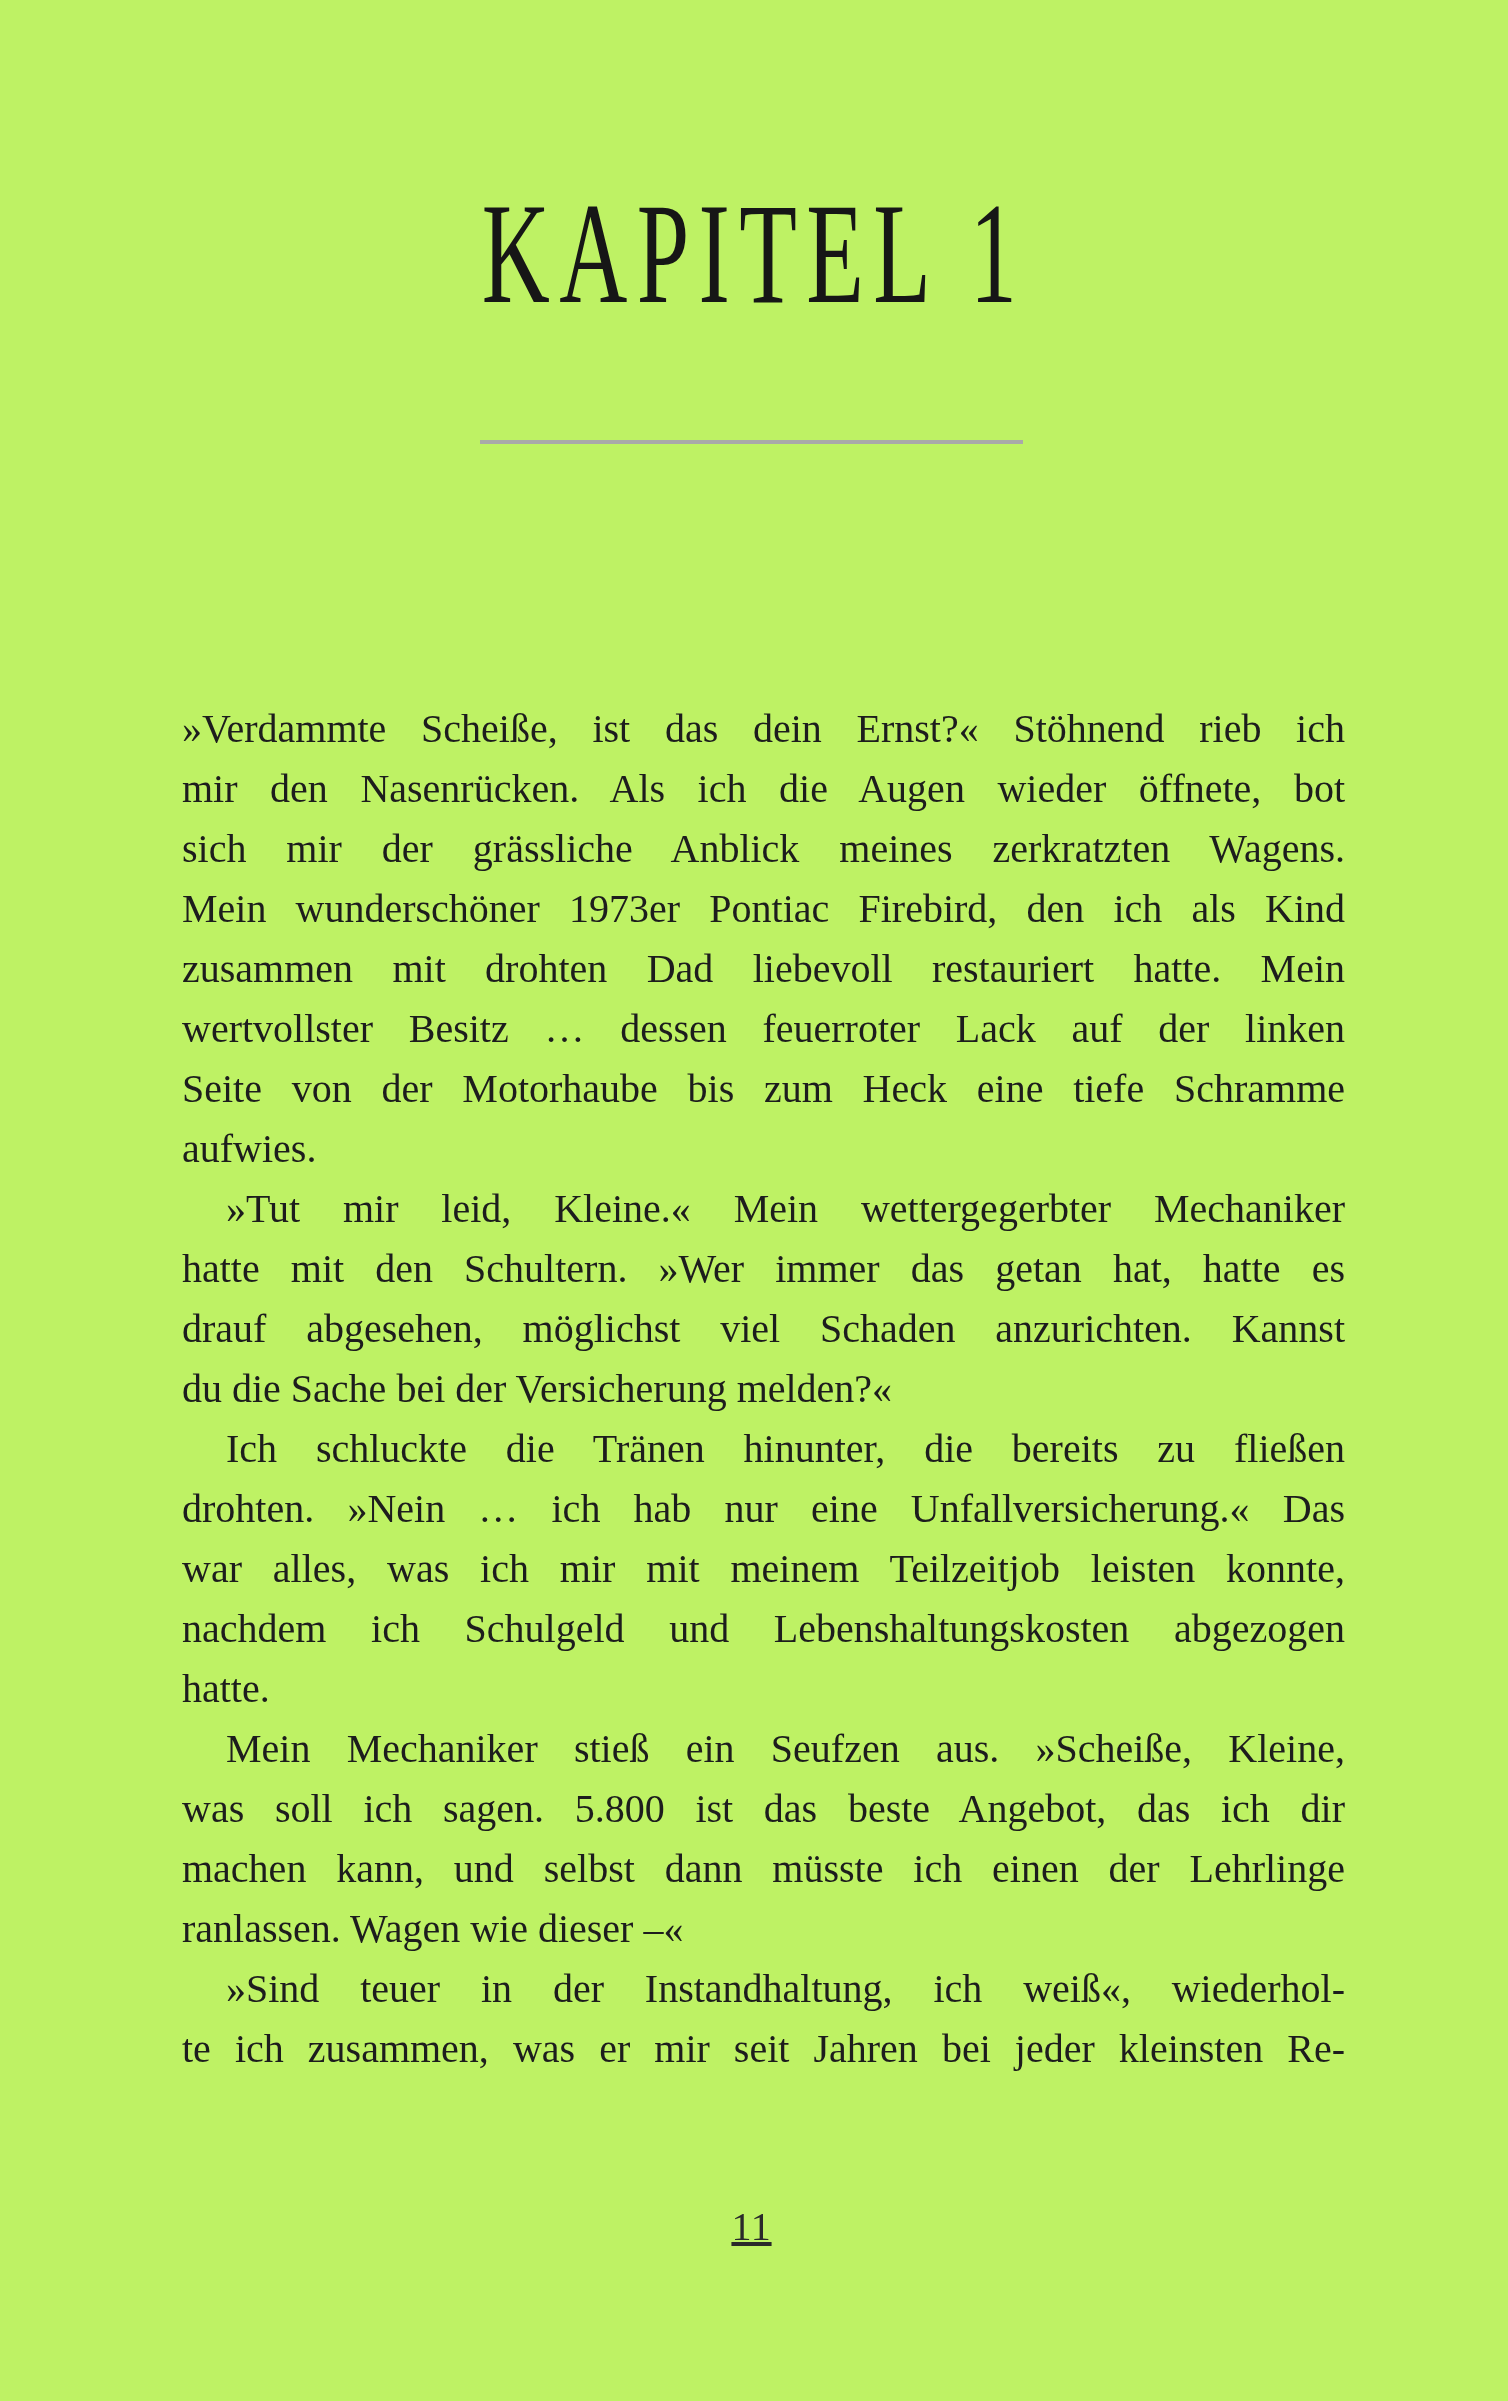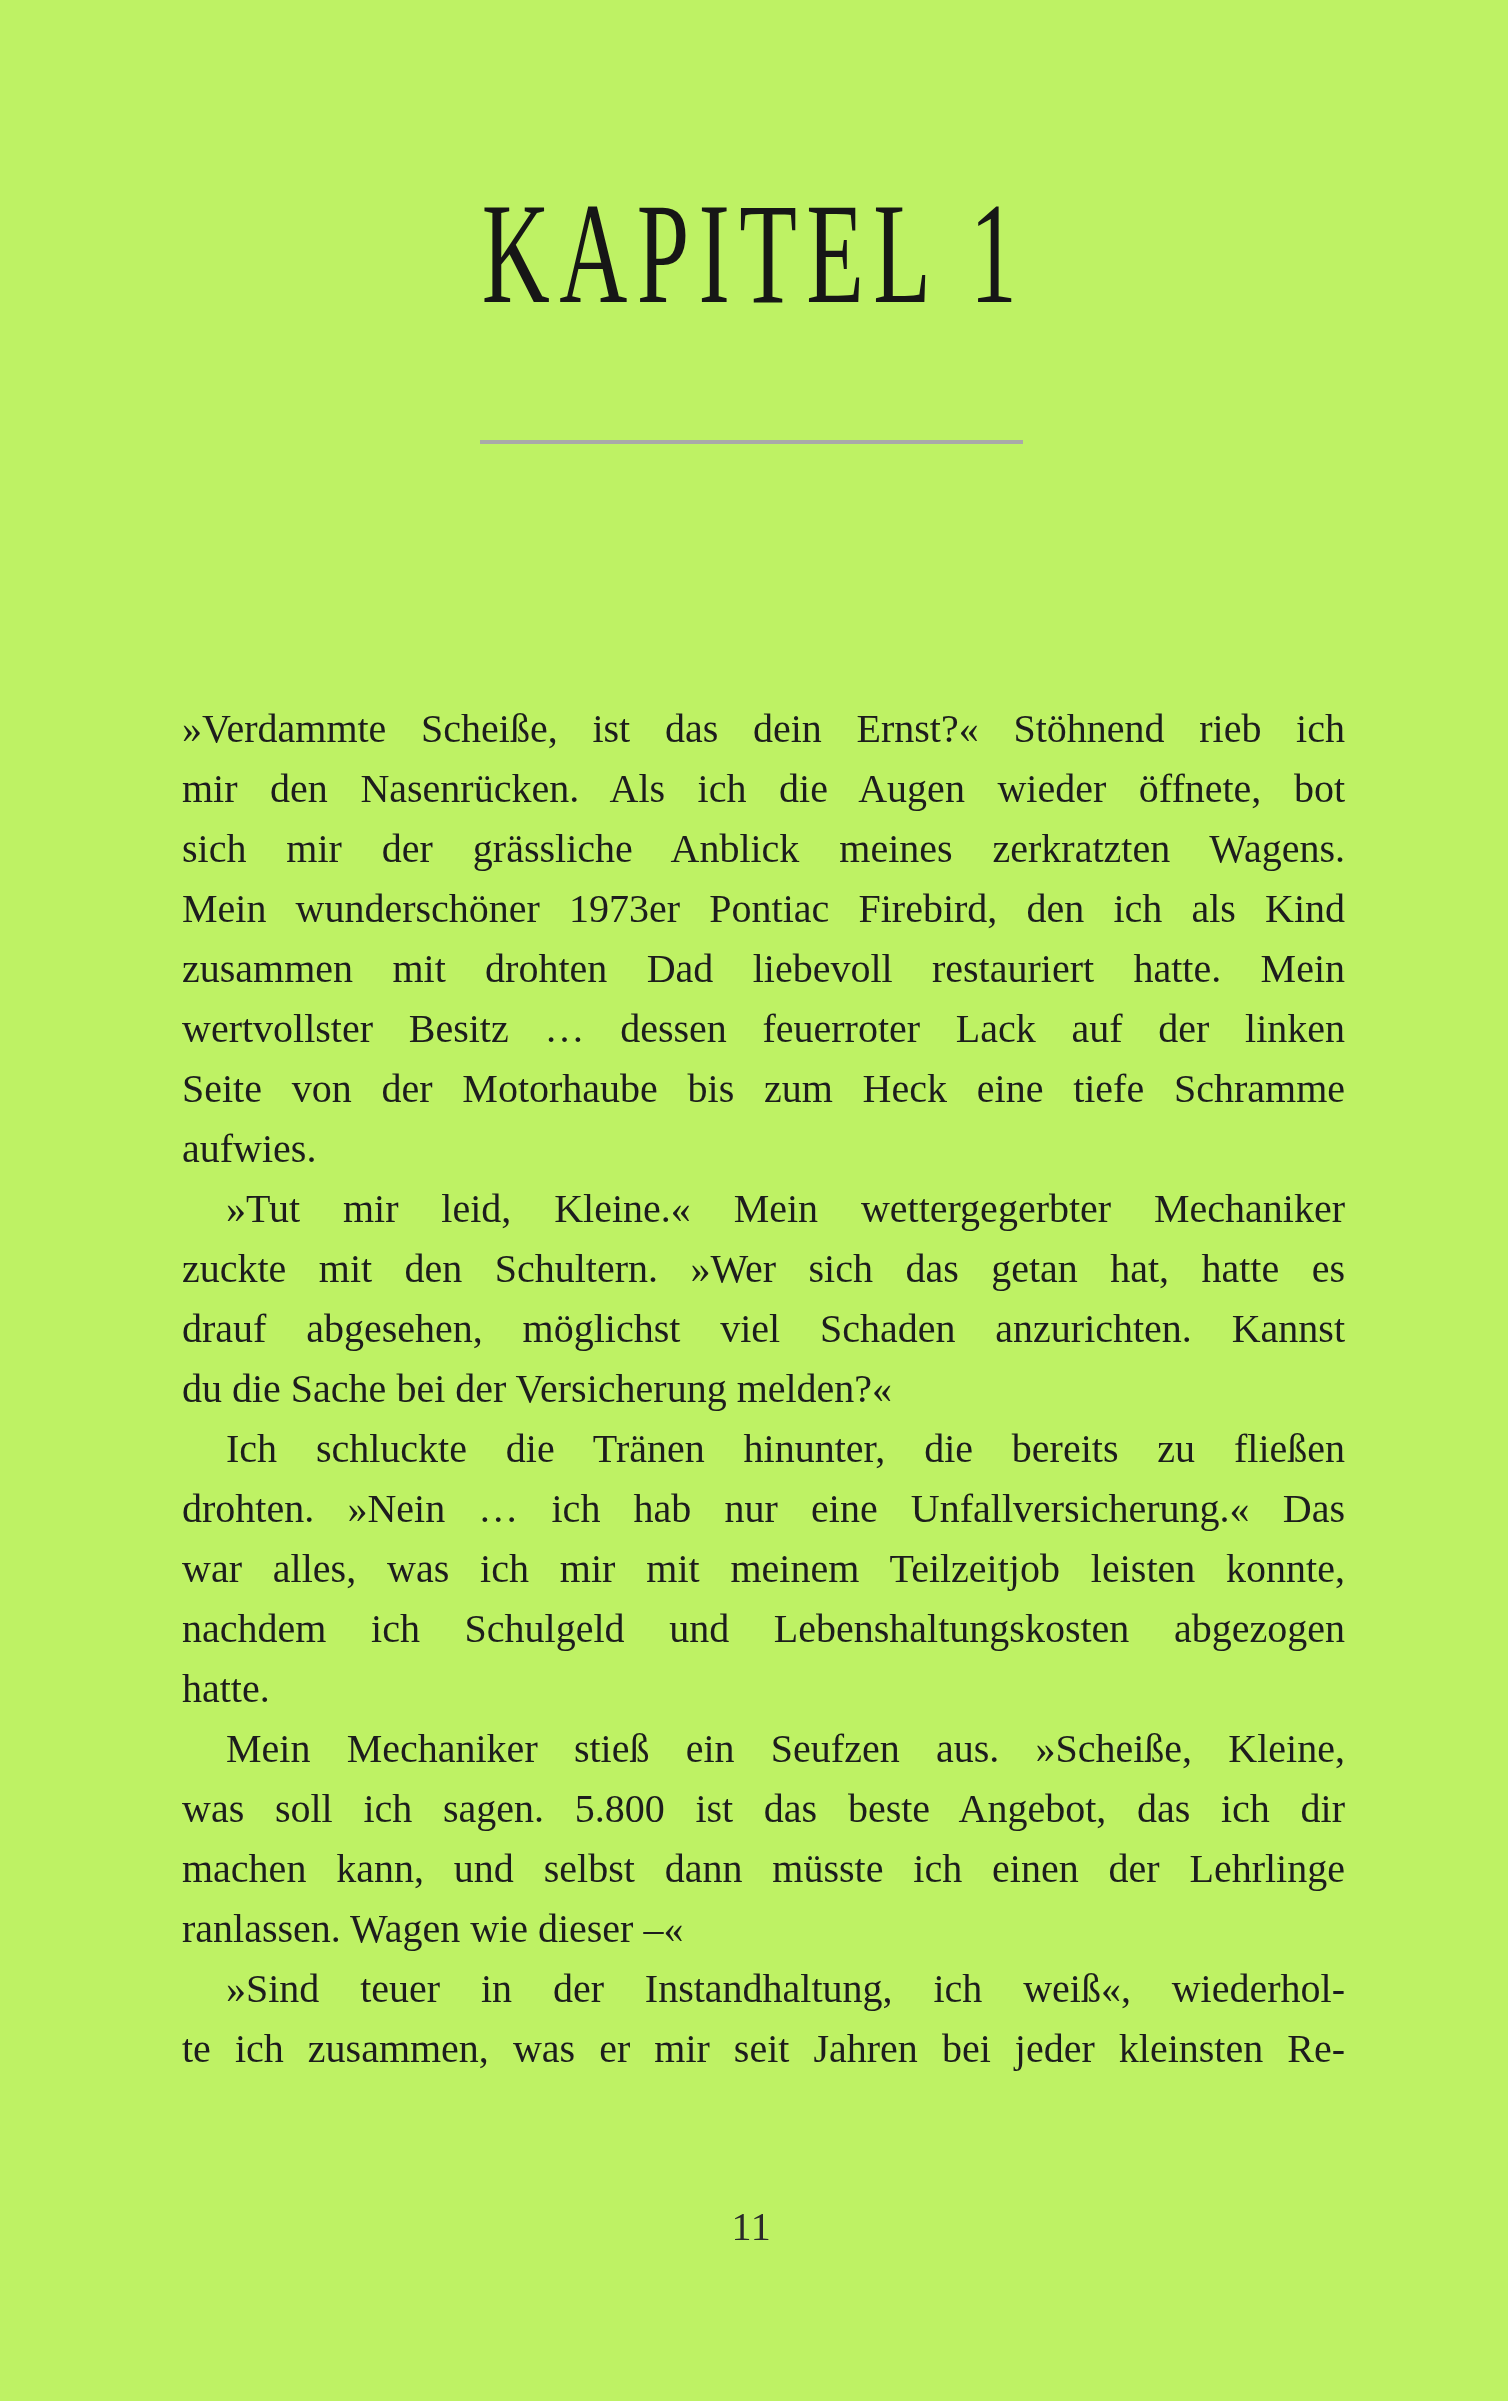--- a/index.html
+++ b/index.html
@@ -63,20 +63,21 @@
   }
   .page-number {
     position: absolute;
     top: 2203px;
     left: 170px;
     width: 1163px;
     text-align: center;
     font-size: 40px;
     color: #2a2a2a;
     letter-spacing: 0.02em;
+    text-decoration: underline;
   }
 </style>
 </head>
 <body>
 
 <div class="page">
 
   <div class="chapter-title">KAPITEL 1</div>
 
   <div class="divider-rule"></div>
@@ -84,21 +85,21 @@
   <div class="text-block">
     <div class="line">»Verdammte Scheiße, ist das dein Ernst?« Stöhnend rieb ich</div>
     <div class="line">mir den Nasenrücken. Als ich die Augen wieder öffnete, bot</div>
     <div class="line">sich mir der grässliche Anblick meines zerkratzten Wagens.</div>
     <div class="line">Mein wunderschöner 1973er Pontiac Firebird, den ich als Kind</div>
     <div class="line">zusammen mit drohten Dad liebevoll restauriert hatte. Mein</div>
     <div class="line">wertvollster Besitz … dessen feuerroter Lack auf der linken</div>
     <div class="line">Seite von der Motorhaube bis zum Heck eine tiefe Schramme</div>
     <div class="line end">aufwies.</div>
     <div class="line ind">»Tut mir leid, Kleine.« Mein wettergegerbter Mechaniker</div>
-    <div class="line">zuckte mit den Schultern. »Wer sich das getan hat, hatte es</div>
+    <div class="line">hatte mit den Schultern. »Wer immer das getan hat, hatte es</div>
     <div class="line">drauf abgesehen, möglichst viel Schaden anzurichten. Kannst</div>
     <div class="line end">du die Sache bei der Versicherung melden?«</div>
     <div class="line ind">Ich schluckte die Tränen hinunter, die bereits zu fließen</div>
     <div class="line">drohten. »Nein … ich hab nur eine Unfallversicherung.« Das</div>
     <div class="line">war alles, was ich mir mit meinem Teilzeitjob leisten konnte,</div>
     <div class="line">nachdem ich Schulgeld und Lebenshaltungskosten abgezogen</div>
     <div class="line end">hatte.</div>
     <div class="line ind">Mein Mechaniker stieß ein Seufzen aus. »Scheiße, Kleine,</div>
     <div class="line">was soll ich sagen. 5.800 ist das beste Angebot, das ich dir</div>
     <div class="line">machen kann, und selbst dann müsste ich einen der Lehrlinge</div>

